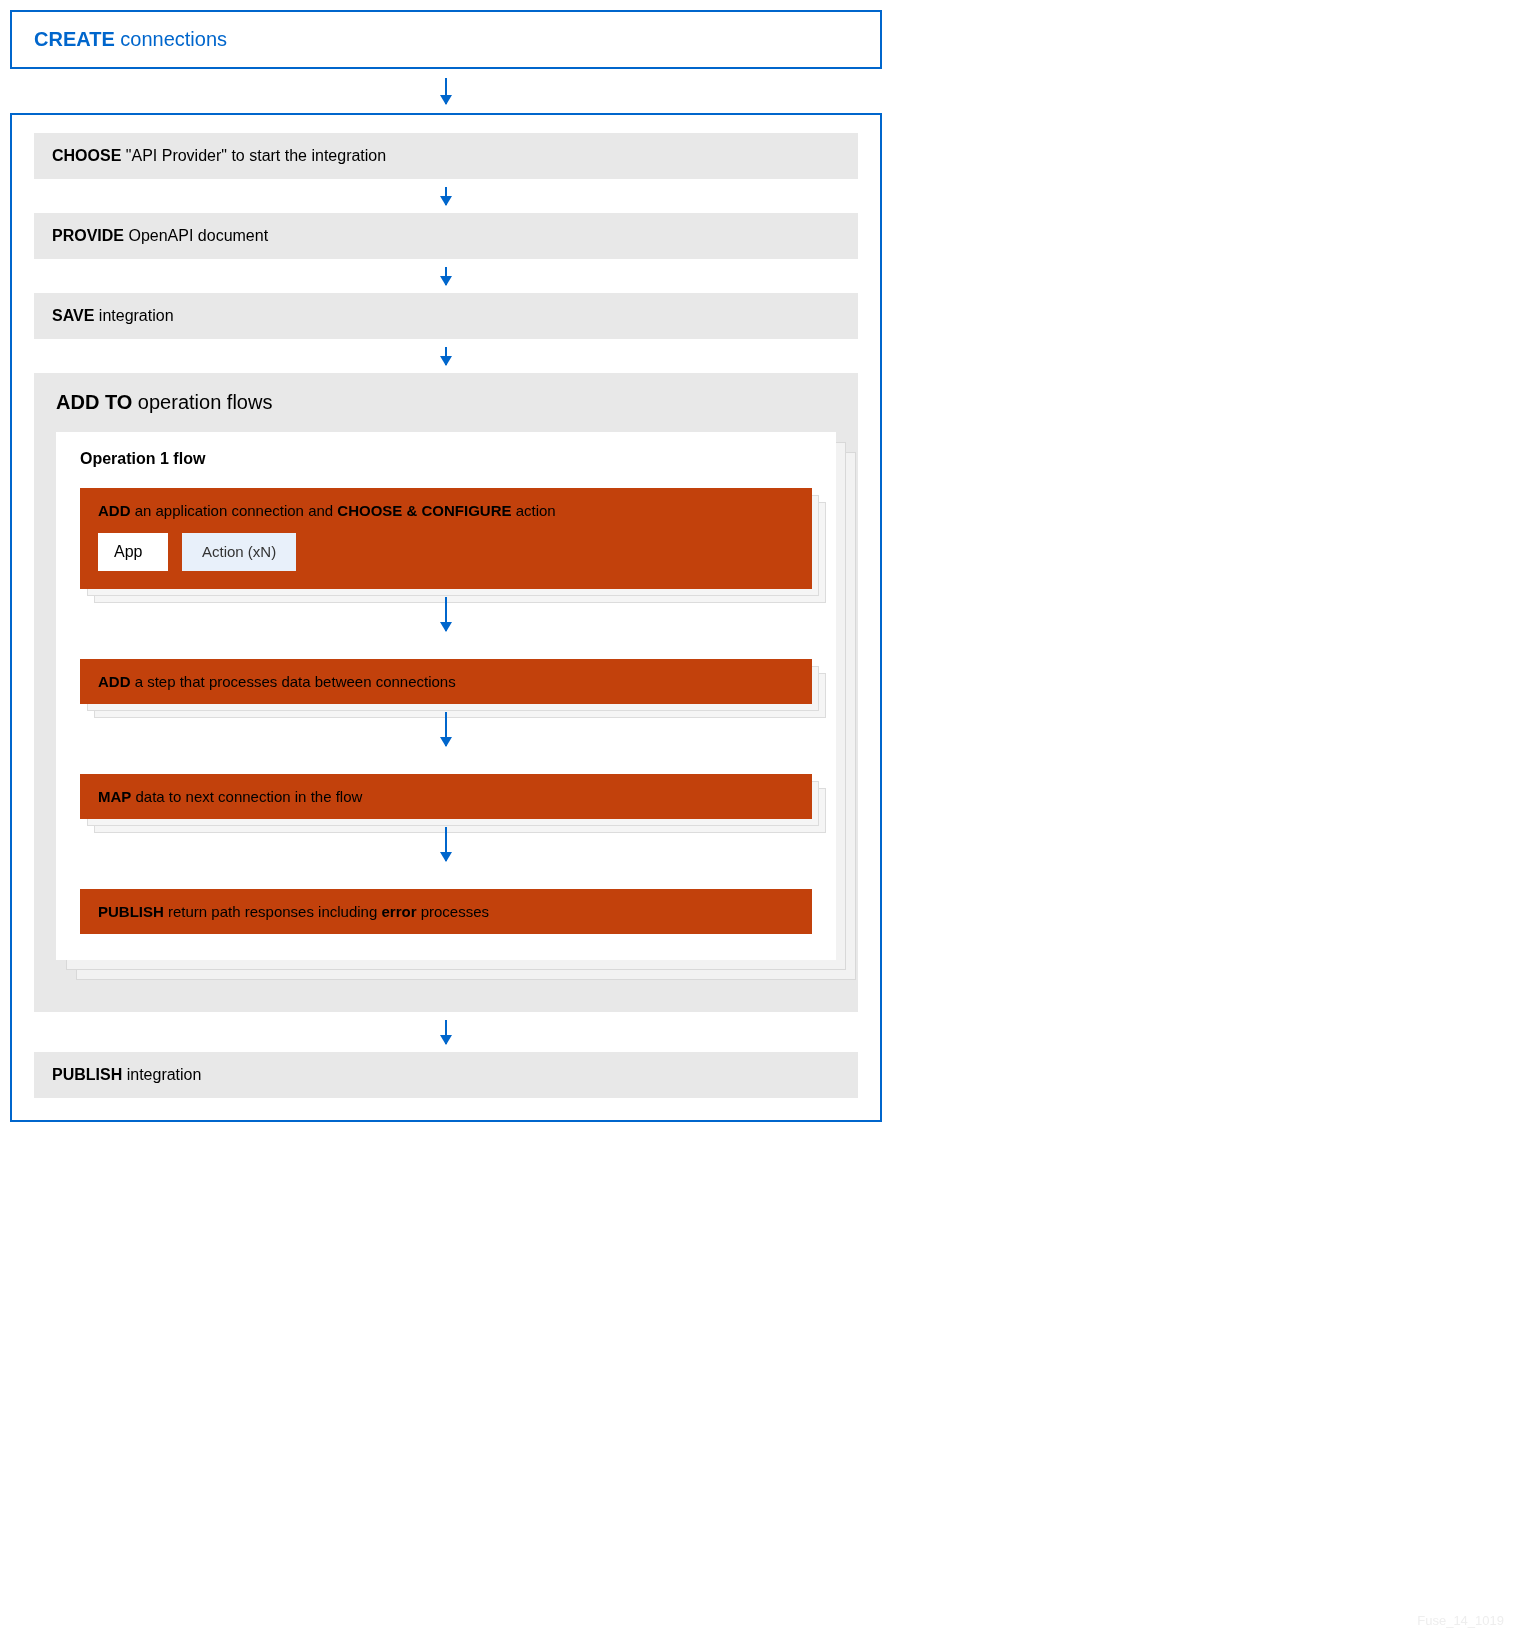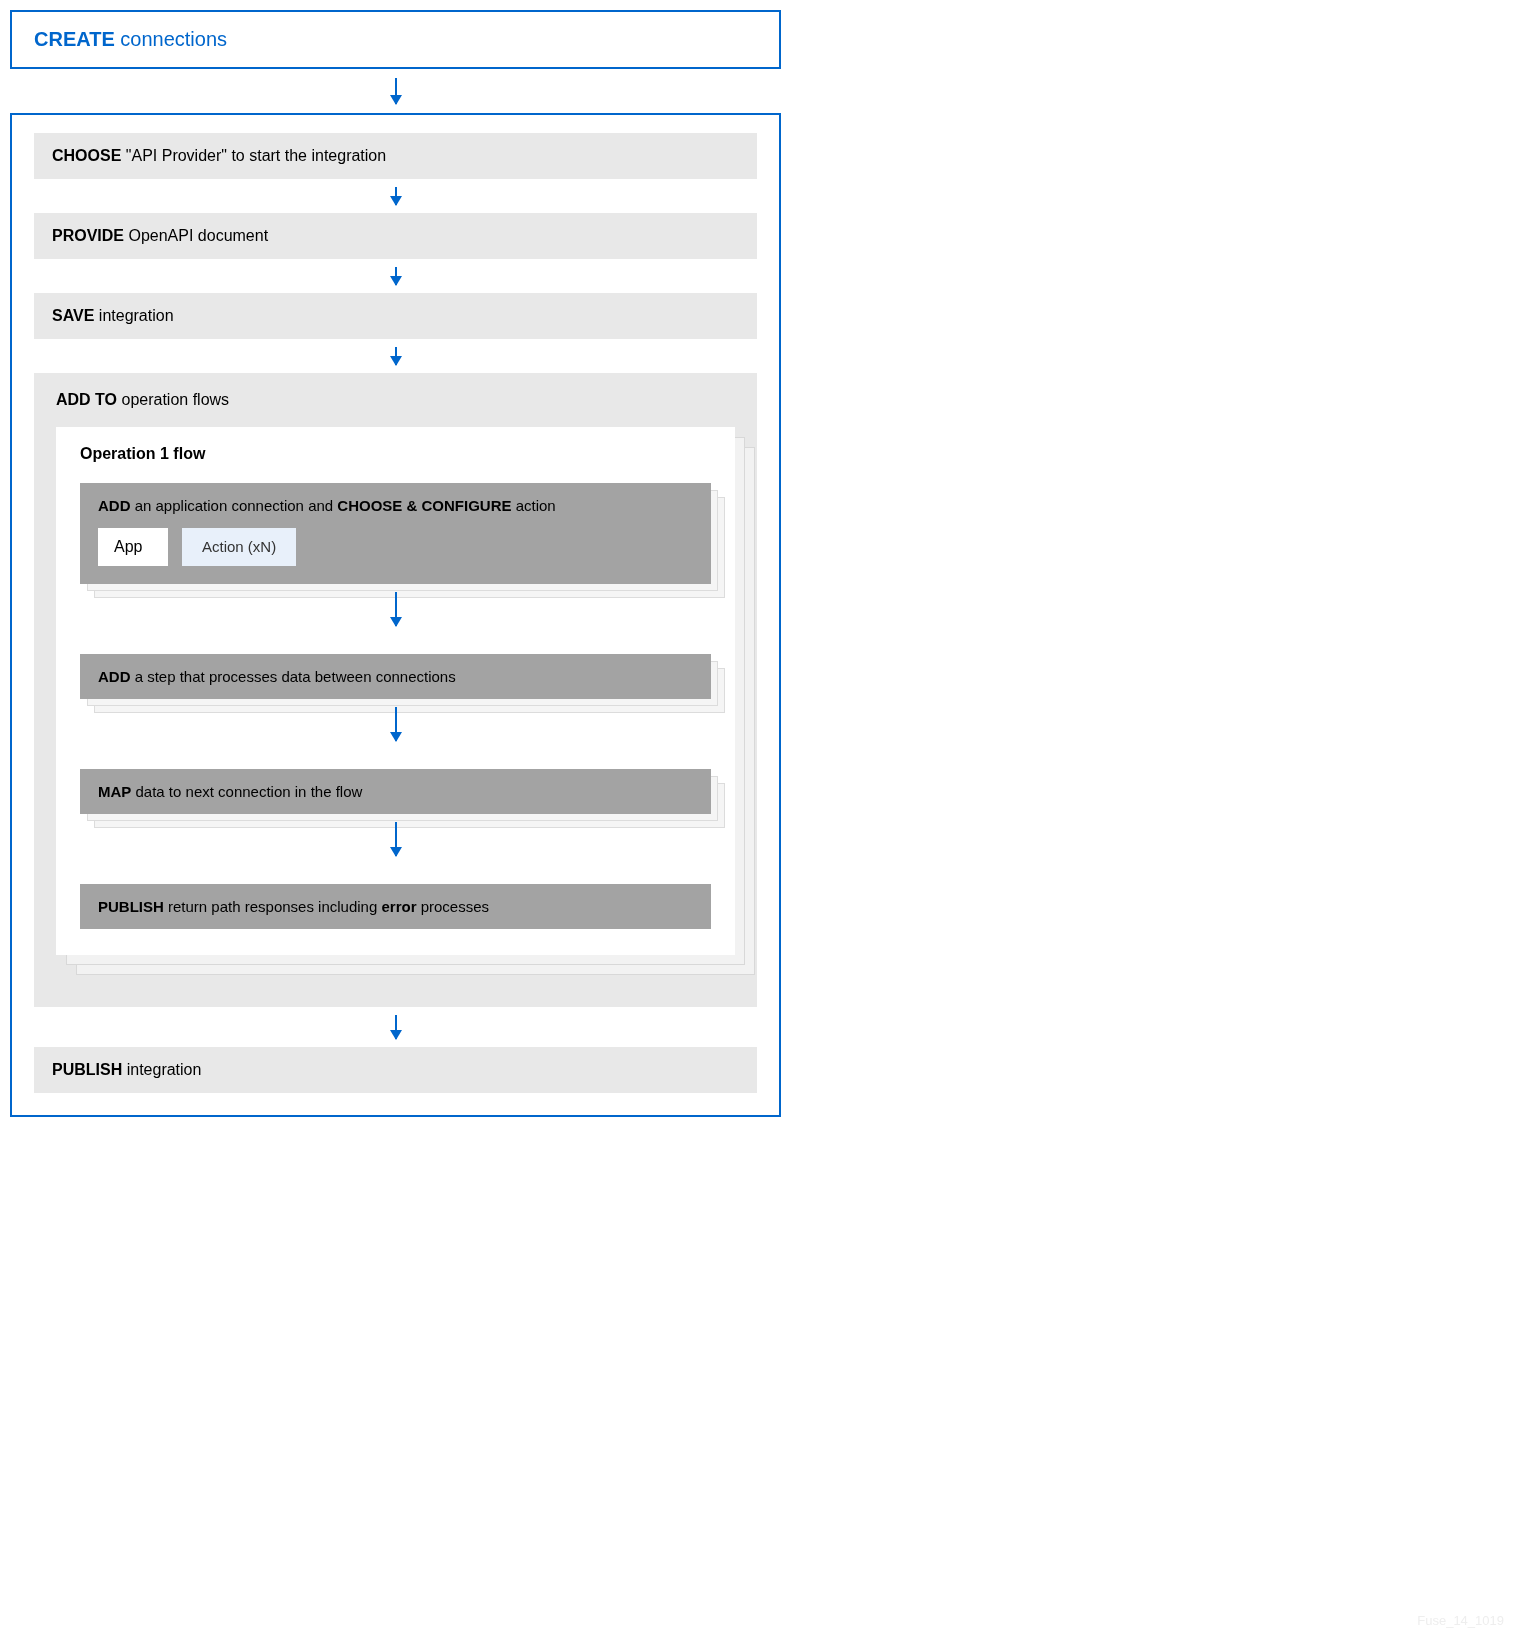--- a/index.html
+++ b/index.html
@@ -4,21 +4,21 @@
 <style>
   * { box-sizing: border-box; }
   body {
     margin: 0;
     padding: 10px;
     font-family: -apple-system, BlinkMacSystemFont, "Segoe UI", Helvetica, Arial, sans-serif;
     background: #fff;
     color: #000;
     width: 1520px;
   }
-  .container { width: 771px; }
+  .container { width: 872px; }
   .outer-box {
     border: 2px solid #0066cc;
     padding: 16px 22px;
     background: #fff;
   }
   .blue-title {
     color: #0066cc;
     font-size: 20px;
     font-weight: 400;
   }
@@ -50,21 +50,21 @@
     background: #e8e8e8;
     padding: 14px 18px;
     font-size: 16px;
   }
   .gray-step strong { font-weight: 700; }
   .big-gray {
     background: #e8e8e8;
     padding: 18px 22px 28px 22px;
   }
   .big-gray-title {
-    font-size: 16px;
+    font-size: 20px;
     margin-bottom: 18px;
   }
   .big-gray-title strong { font-weight: 700; }
 
   .stacked {
     position: relative;
   }
   .shadow-layer {
     position: absolute;
     background: #f2f2f2;
@@ -82,21 +82,21 @@
   }
 
   .inner-stacked { position: relative; }
   .inner-shadow {
     position: absolute;
     background: #f5f5f5;
     border: 1px solid #dcdcdc;
   }
   .inner-gray {
     position: relative;
-    background: #a3a3a3;
+    background: #c2410c;
     padding: 14px 18px;
     font-size: 15px;
     margin-top: 20px;
   }
   .inner-gray strong { font-weight: 700; }
 
   .app-action-row {
     display: flex;
     gap: 14px;
     margin-top: 14px;

